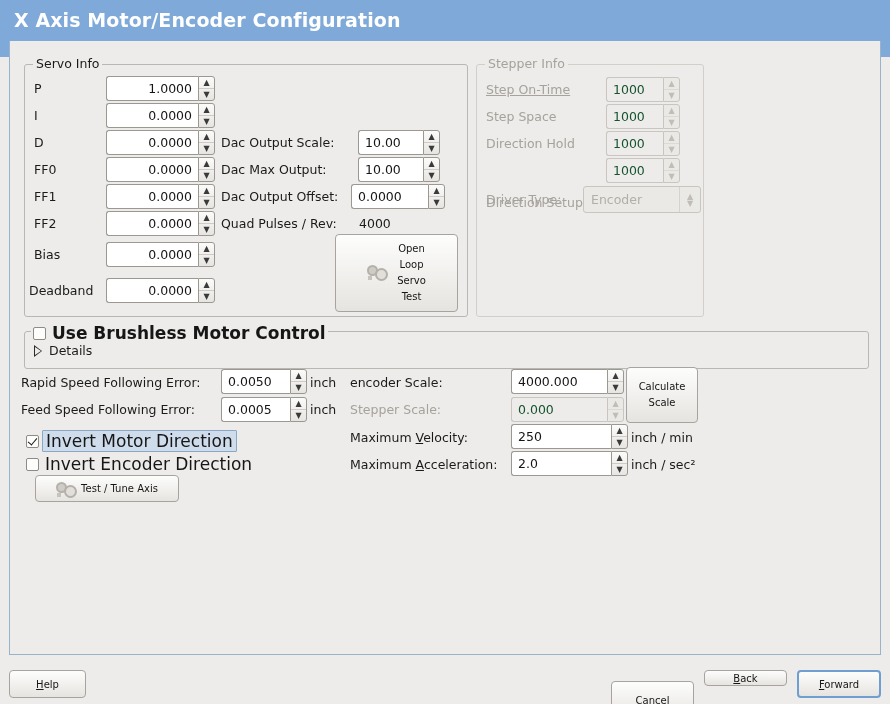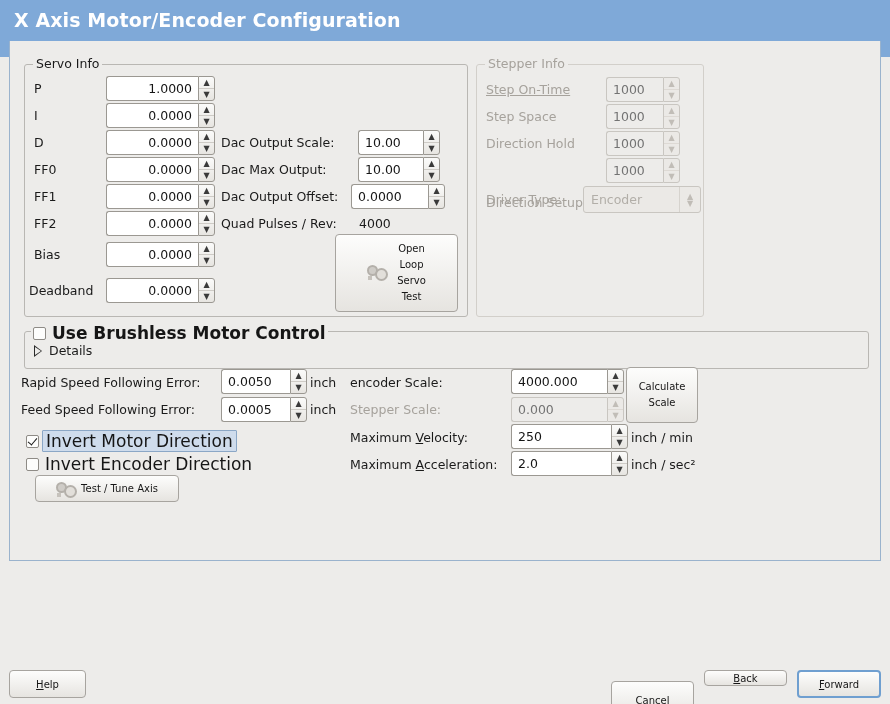--- a/index.html
+++ b/index.html
@@ -35,21 +35,21 @@
     font-weight: bold;
     letter-spacing: 0.1px;
   }
 
   
   .content-panel {
     position: absolute;
     left: 9px;
     top: 41px;
     width: 872px;
-    height: 520px;
+    height: 614px;
     box-sizing: border-box;
     border: 1px solid #9ab3cd;
     border-top: none;
     background: #edecea;
     padding-left: 10px;
   }
 
   
   .groupframe {
     position: absolute;
@@ -118,21 +118,21 @@
     align-items: center;
     justify-content: center;
     font-size: 8px;
     line-height: 1;
     color: #3a3a3a;
   }
   .spin .btns .arrow.up   { border-bottom: 1px solid #cecbc6; }
   .spin.disabled .field {
     background: #edecea;
     border-color: #c9c6c1;
-    color: #737373;
+    color: #14532d;
   }
   .spin.disabled .btns {
     border-color: #c9c6c1;
     background: #ebe9e6;
   }
   .spin.disabled .btns .arrow { color: #c1bdb7; }
   .spin.disabled .btns .arrow.up { border-bottom-color: #ddd9d4; }
 
   
   .combo {

